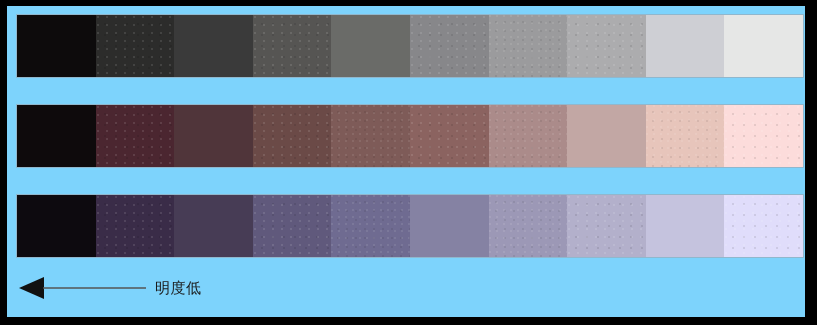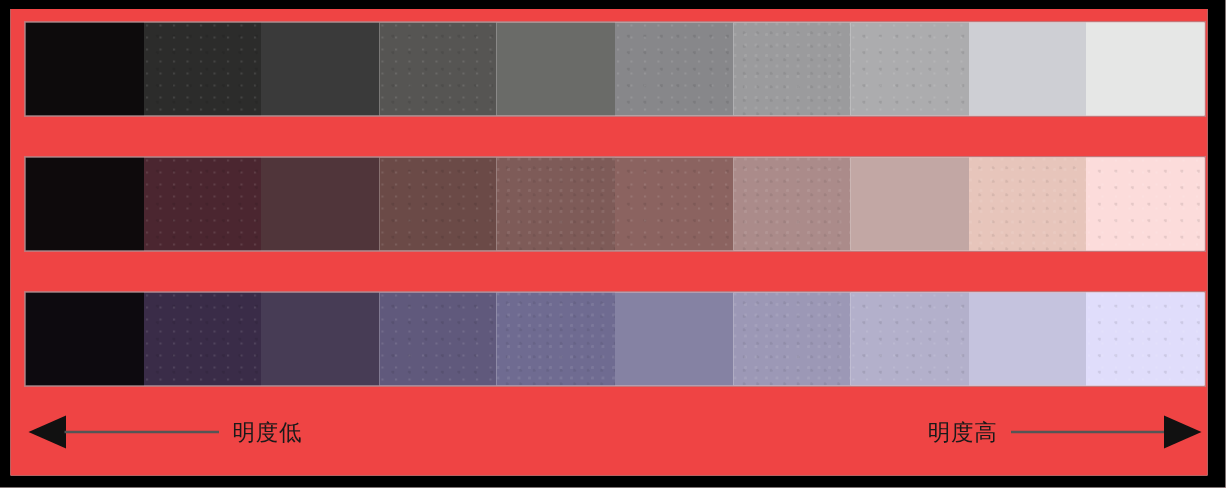--- a/index.html
+++ b/index.html
@@ -23,21 +23,21 @@
     border-top: 6px solid #000000;
     border-bottom: 8px solid #000000;
     border-left: 7px solid #000000;
     border-right: 12px solid #000000;
   }
 
   #inner {
     position: relative;
     width: 100%;
     height: 100%;
-    background: #ef4444;
+    background: #7dd3fc;
     text-decoration: underline;
   }
 
   .strip {
     position: absolute;
     left: 10px;
     width: 786px;
     height: 62px;
     display: flex;
     box-shadow: 0 0 0 1px rgba(160,160,165,0.55);
@@ -150,26 +150,17 @@
       <div class="legend-group">
         <span>
           <svg class="arrow-svg" width="130" height="26" viewBox="0 0 130 26" aria-hidden="true">
             <polygon points="2,13 27,2 27,24" fill="#111111"></polygon>
             <line x1="26" y1="13" x2="129" y2="13" stroke="#555555" stroke-width="1.6"></line>
           </svg>
         </span>
         <span class="legend-label">明度低</span>
       </div>
 
-      <div class="legend-group">
-        <span class="legend-label">明度高</span>
-        <span>
-          <svg class="arrow-svg" width="130" height="26" viewBox="0 0 130 26" aria-hidden="true">
-            <line x1="1" y1="13" x2="104" y2="13" stroke="#555555" stroke-width="1.6"></line>
-            <polygon points="128,13 103,2 103,24" fill="#111111"></polygon>
-          </svg>
-        </span>
-      </div>
 
     </div>
 
   </div>
 </div>
 
 </body></html>

